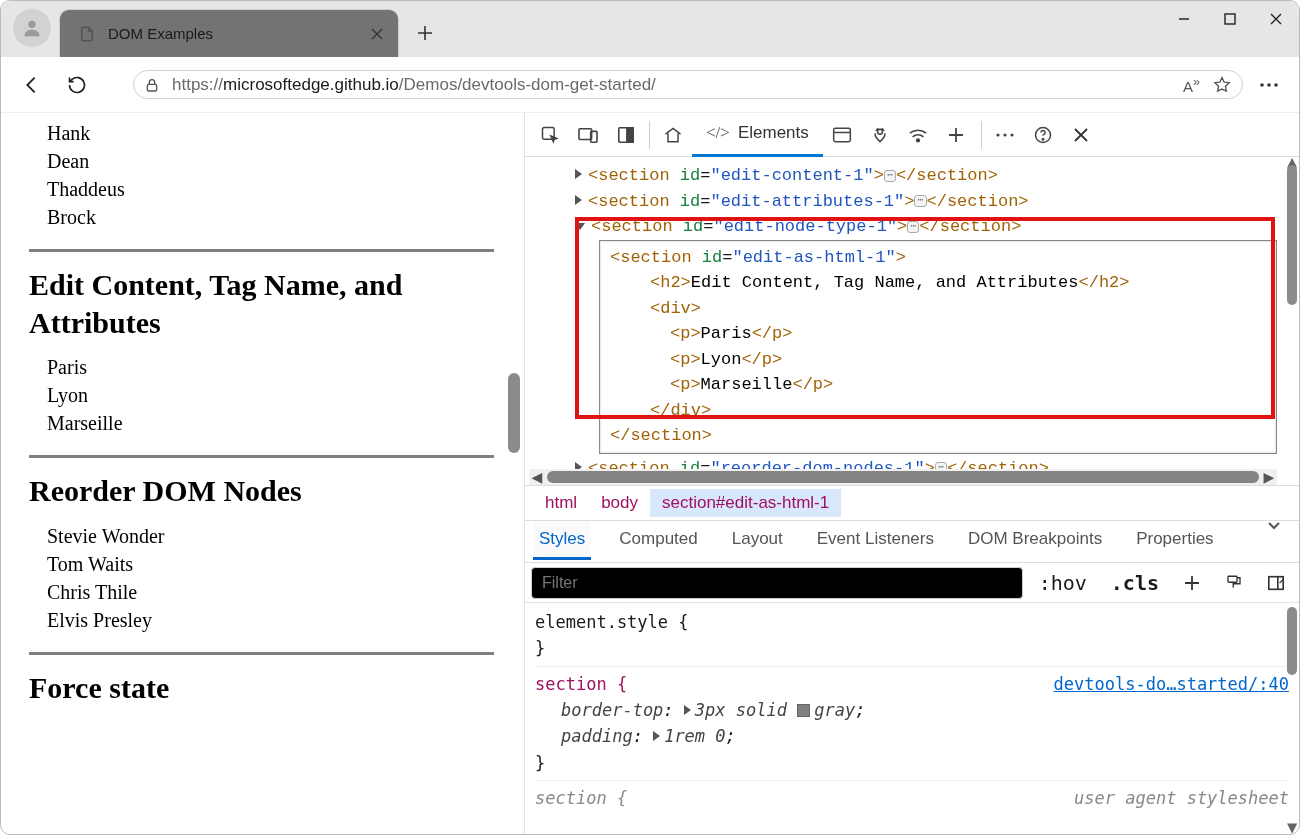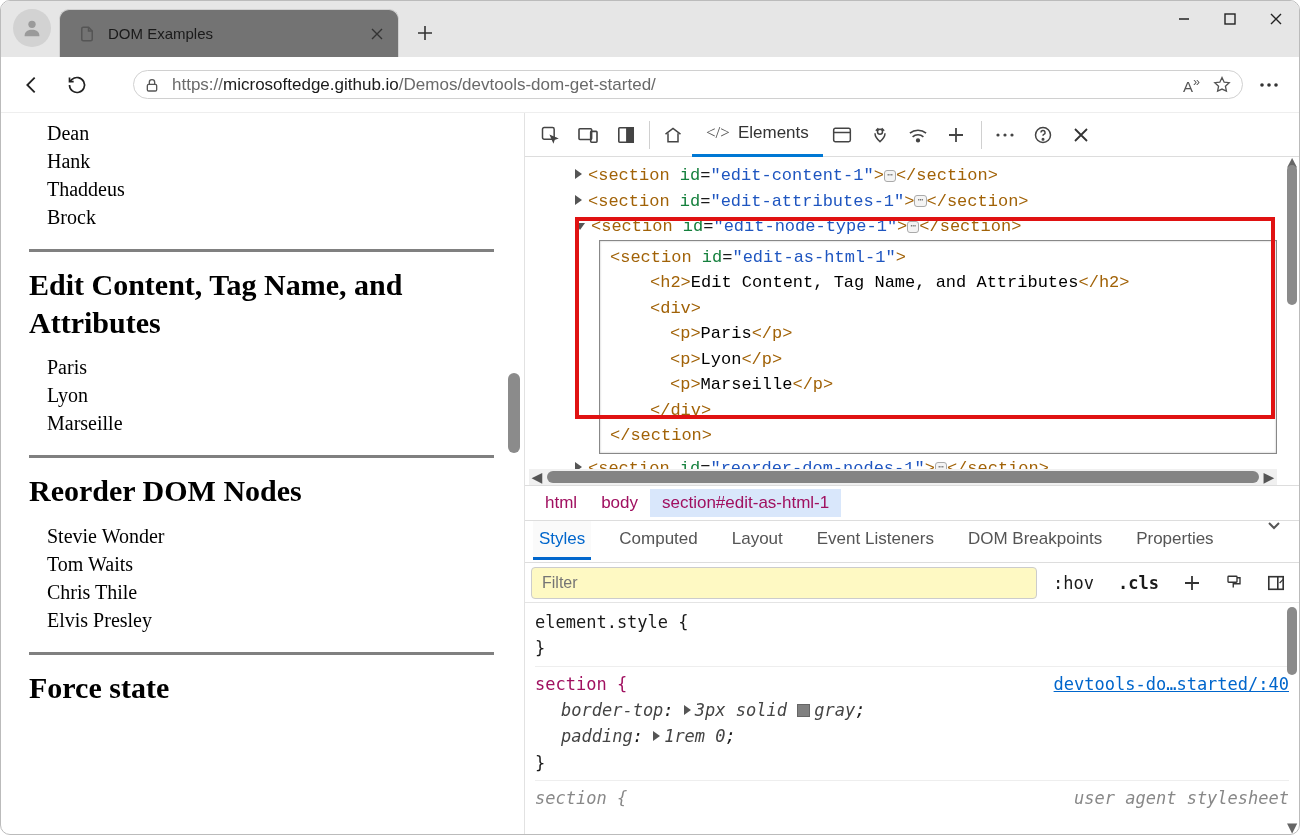--- a/index.html
+++ b/index.html
@@ -67,22 +67,22 @@
 .crumb.sel { background:#d9e7fb; }
 
 
 .styletabs { height:42px; border-bottom:1px solid #ddd; display:flex; align-items:flex-start; padding:0 8px; gap:22px; font-size:17px; color:#555; }
 .styletab { padding:8px 6px; }
 .styletab.active { color:#0066cc; border-bottom:3px solid #0066cc; background:#fafafa; }
 .styletabs .chev { margin-left:auto; padding-right:10px; }
 
 
 .filtrow { height:40px; display:flex; align-items:center; padding:0 6px; gap:8px; border-bottom:1px solid #e4e4e4; }
-.filterinput { flex:1; height:32px; border:1px solid #ccc; border-radius:4px; padding:0 10px; font-size:16px; color:#888; background:#fef9c3; }
-.chipbtn { padding:4px 8px; font-size:17px; font-family:Consolas,monospace; }
+.filterinput { flex:1; height:32px; border:1px solid #ccc; border-radius:4px; padding:0 10px; font-size:16px; color:#888; background:#000000; }
+.chipbtn { padding:4px 8px; font-size:20px; font-family:Consolas,monospace; }
 
 
 .stylesbody { flex:1; font-family: Consolas, monospace; font-size:17px; padding:6px 10px; position:relative; overflow:hidden;}
 .ruleline { line-height:1.55; white-space: nowrap; }
 .prop { padding-left:26px;font-style:italic; }
 .sel-txt { color:#a01060; }
 .propname { color:#444; }
 .propval { color:#444; }
 .link { color:#0066cc; text-decoration: underline; }
 .swatch { display:inline-block; width:13px; height:13px; background:#808080; border:1px solid #666; vertical-align:-1px; margin-right:4px;}
@@ -180,22 +180,22 @@
         <circle cx="17" cy="3" r="1.8" fill="#333"></circle>
       </svg>
   </div>
 </div>
 
 <div class="main">
 
   <div class="leftpane">
     <div class="pagecontent">
       <ul>
+        <li>Hank</li>
         <li>Dean</li>
-        <li>Hank</li>
         <li>Thaddeus</li>
         <li>Brock</li>
       </ul>
       <hr>
       <h2>Edit Content, Tag Name, and Attributes</h2>
       <ul>
         <li>Paris</li>
         <li>Lyon</li>
         <li>Marseille</li>
       </ul>

